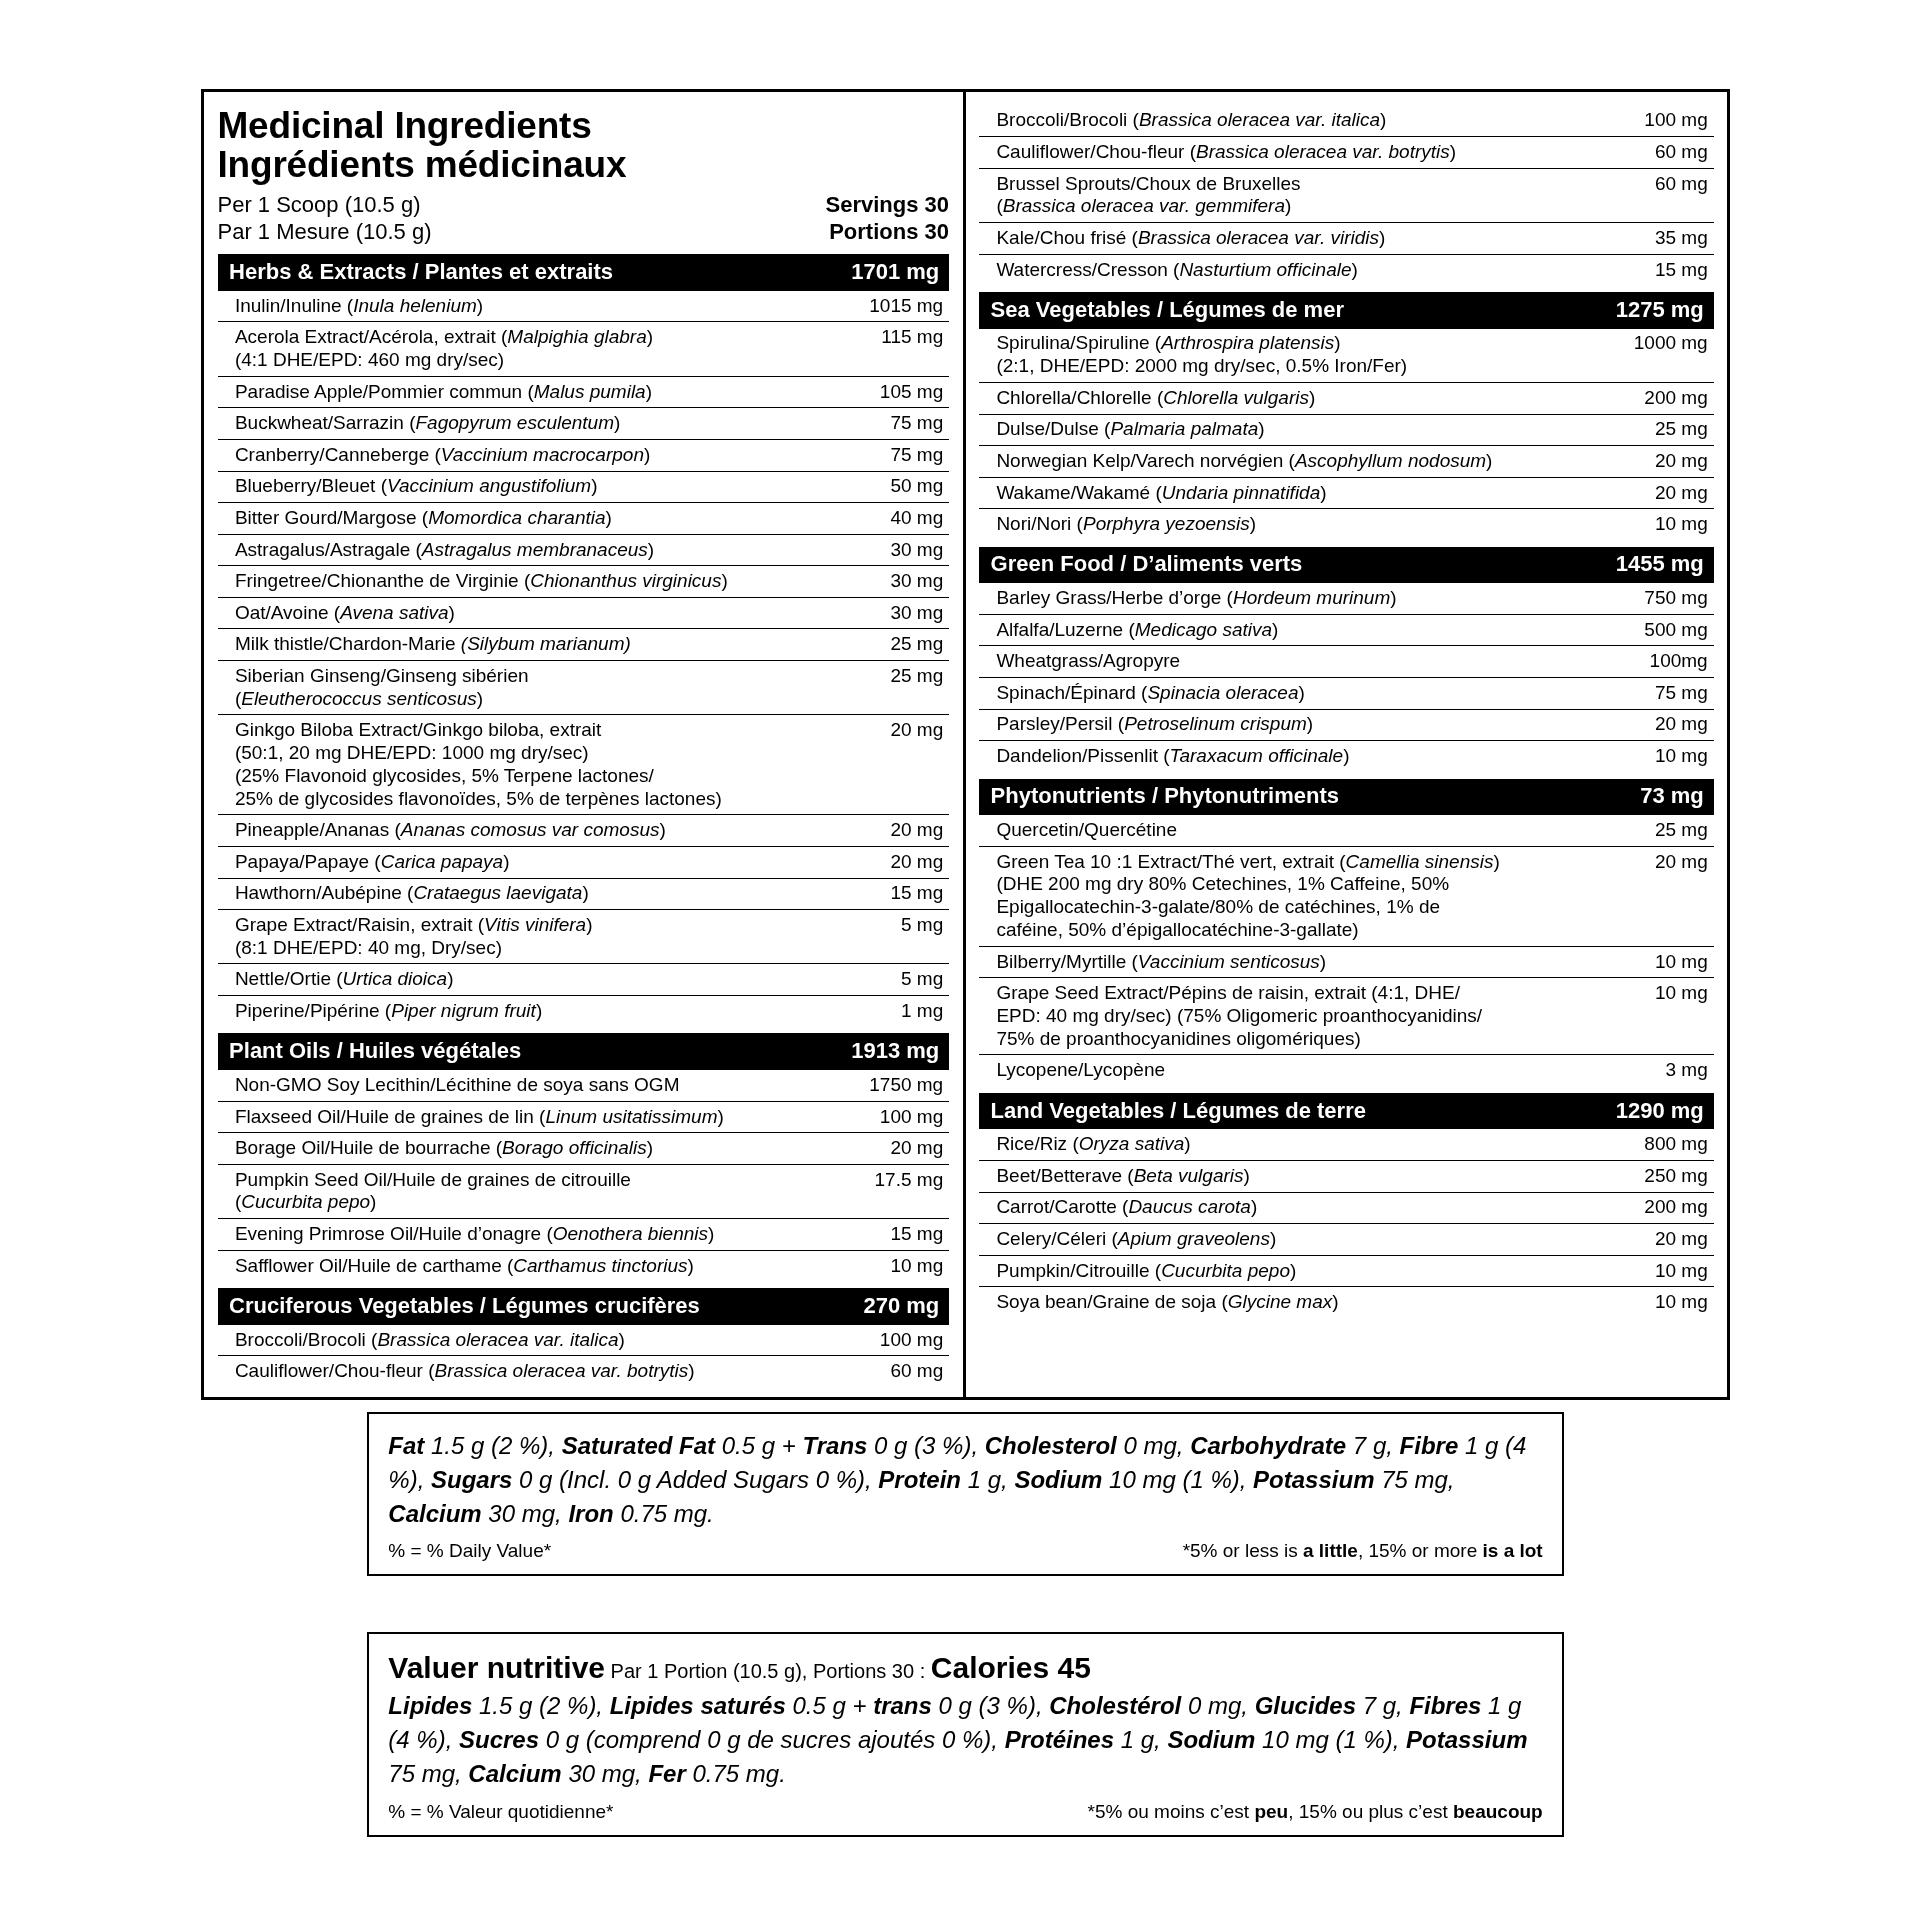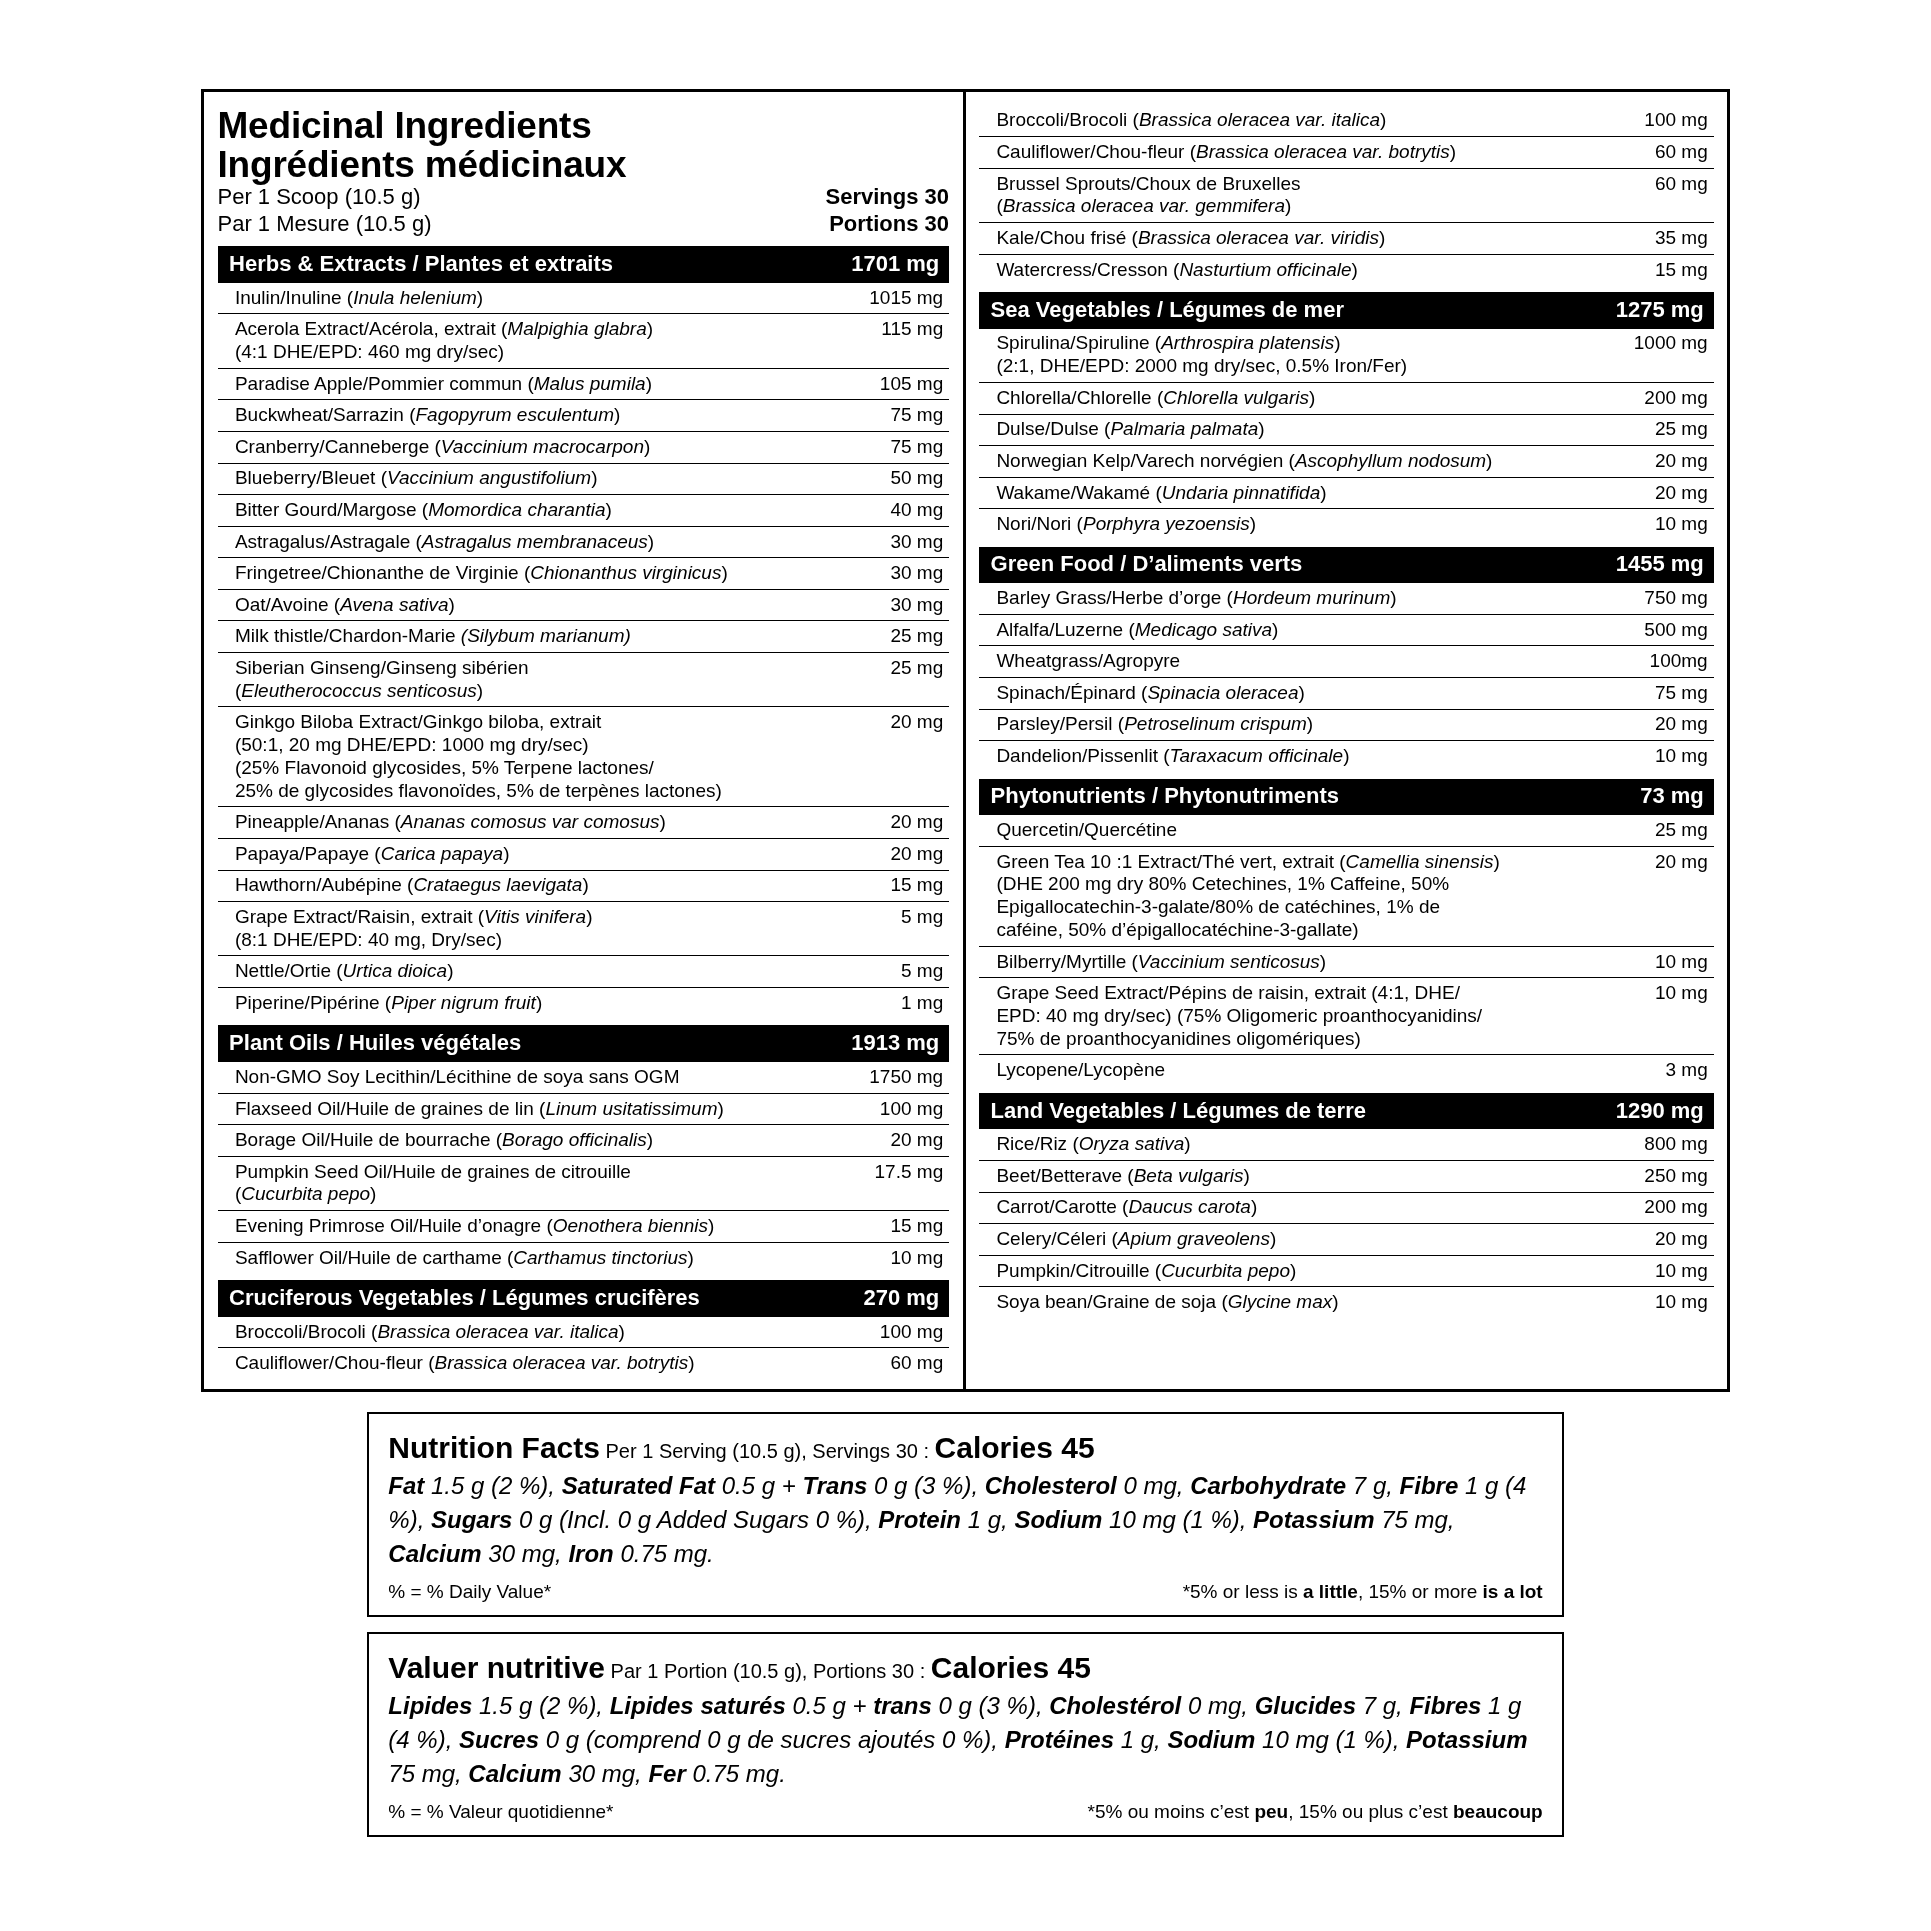--- a/index.html
+++ b/index.html
@@ -47,21 +47,21 @@
     font-size: 37px;
     font-weight: bold;
     line-height: 1.06;
     letter-spacing: -0.2px;
   }
   .title2 {
     font-size: 37px;
     font-weight: bold;
     line-height: 1.06;
     letter-spacing: -0.2px;
-    margin-bottom: 0;
+    margin-bottom: 8px;
   }
   .servings-row {
     display: flex;
     justify-content: space-between;
     font-size: 22px;
     line-height: 1.22;
     font-weight: normal;
     align-items: center;
   }
   .servings-row .right {
@@ -442,23 +442,20 @@
                 <td>Soya bean/Graine de soja (<i>Glycine max</i>)</td>
                 <td class="amt">10 mg</td>
               </tr>
             </tbody>
           </table>
         </div>
     </div>
   </div>
 
   <div class="nf nf1">
-    <div class="nf-head">
-      <span class="big">Nutrition Facts</span><span> Per 1 Serving (10.5 g), Servings 30 : </span><span class="big">Calories 45</span>
-    </div>
     <div class="nf-body"><b>Fat</b> 1.5 g (2 %), <b>Saturated Fat</b> 0.5 g + <b>Trans</b> 0 g (3 %), <b>Cholesterol</b> 0 mg, <b>Carbohydrate</b> 7 g, <b>Fibre</b> 1 g (4 %), <b>Sugars</b> 0 g (Incl. 0 g Added Sugars 0 %), <b>Protein</b> 1 g, <b>Sodium</b> 10 mg (1 %), <b>Potassium</b> 75 mg, <b>Calcium</b> 30 mg, <b>Iron</b> 0.75 mg.</div>
     <div class="nf-foot">
       <span>% = % Daily Value*</span>
       <span>*5% or less is <b>a little</b>, 15% or more <b>is a lot</b></span>
     </div>
   </div>
 
   <div class="nf nf2">
     <div class="nf-head">
       <span class="big">Valuer nutritive</span><span> Par 1 Portion (10.5 g), Portions 30 : </span><span class="big">Calories 45</span>

